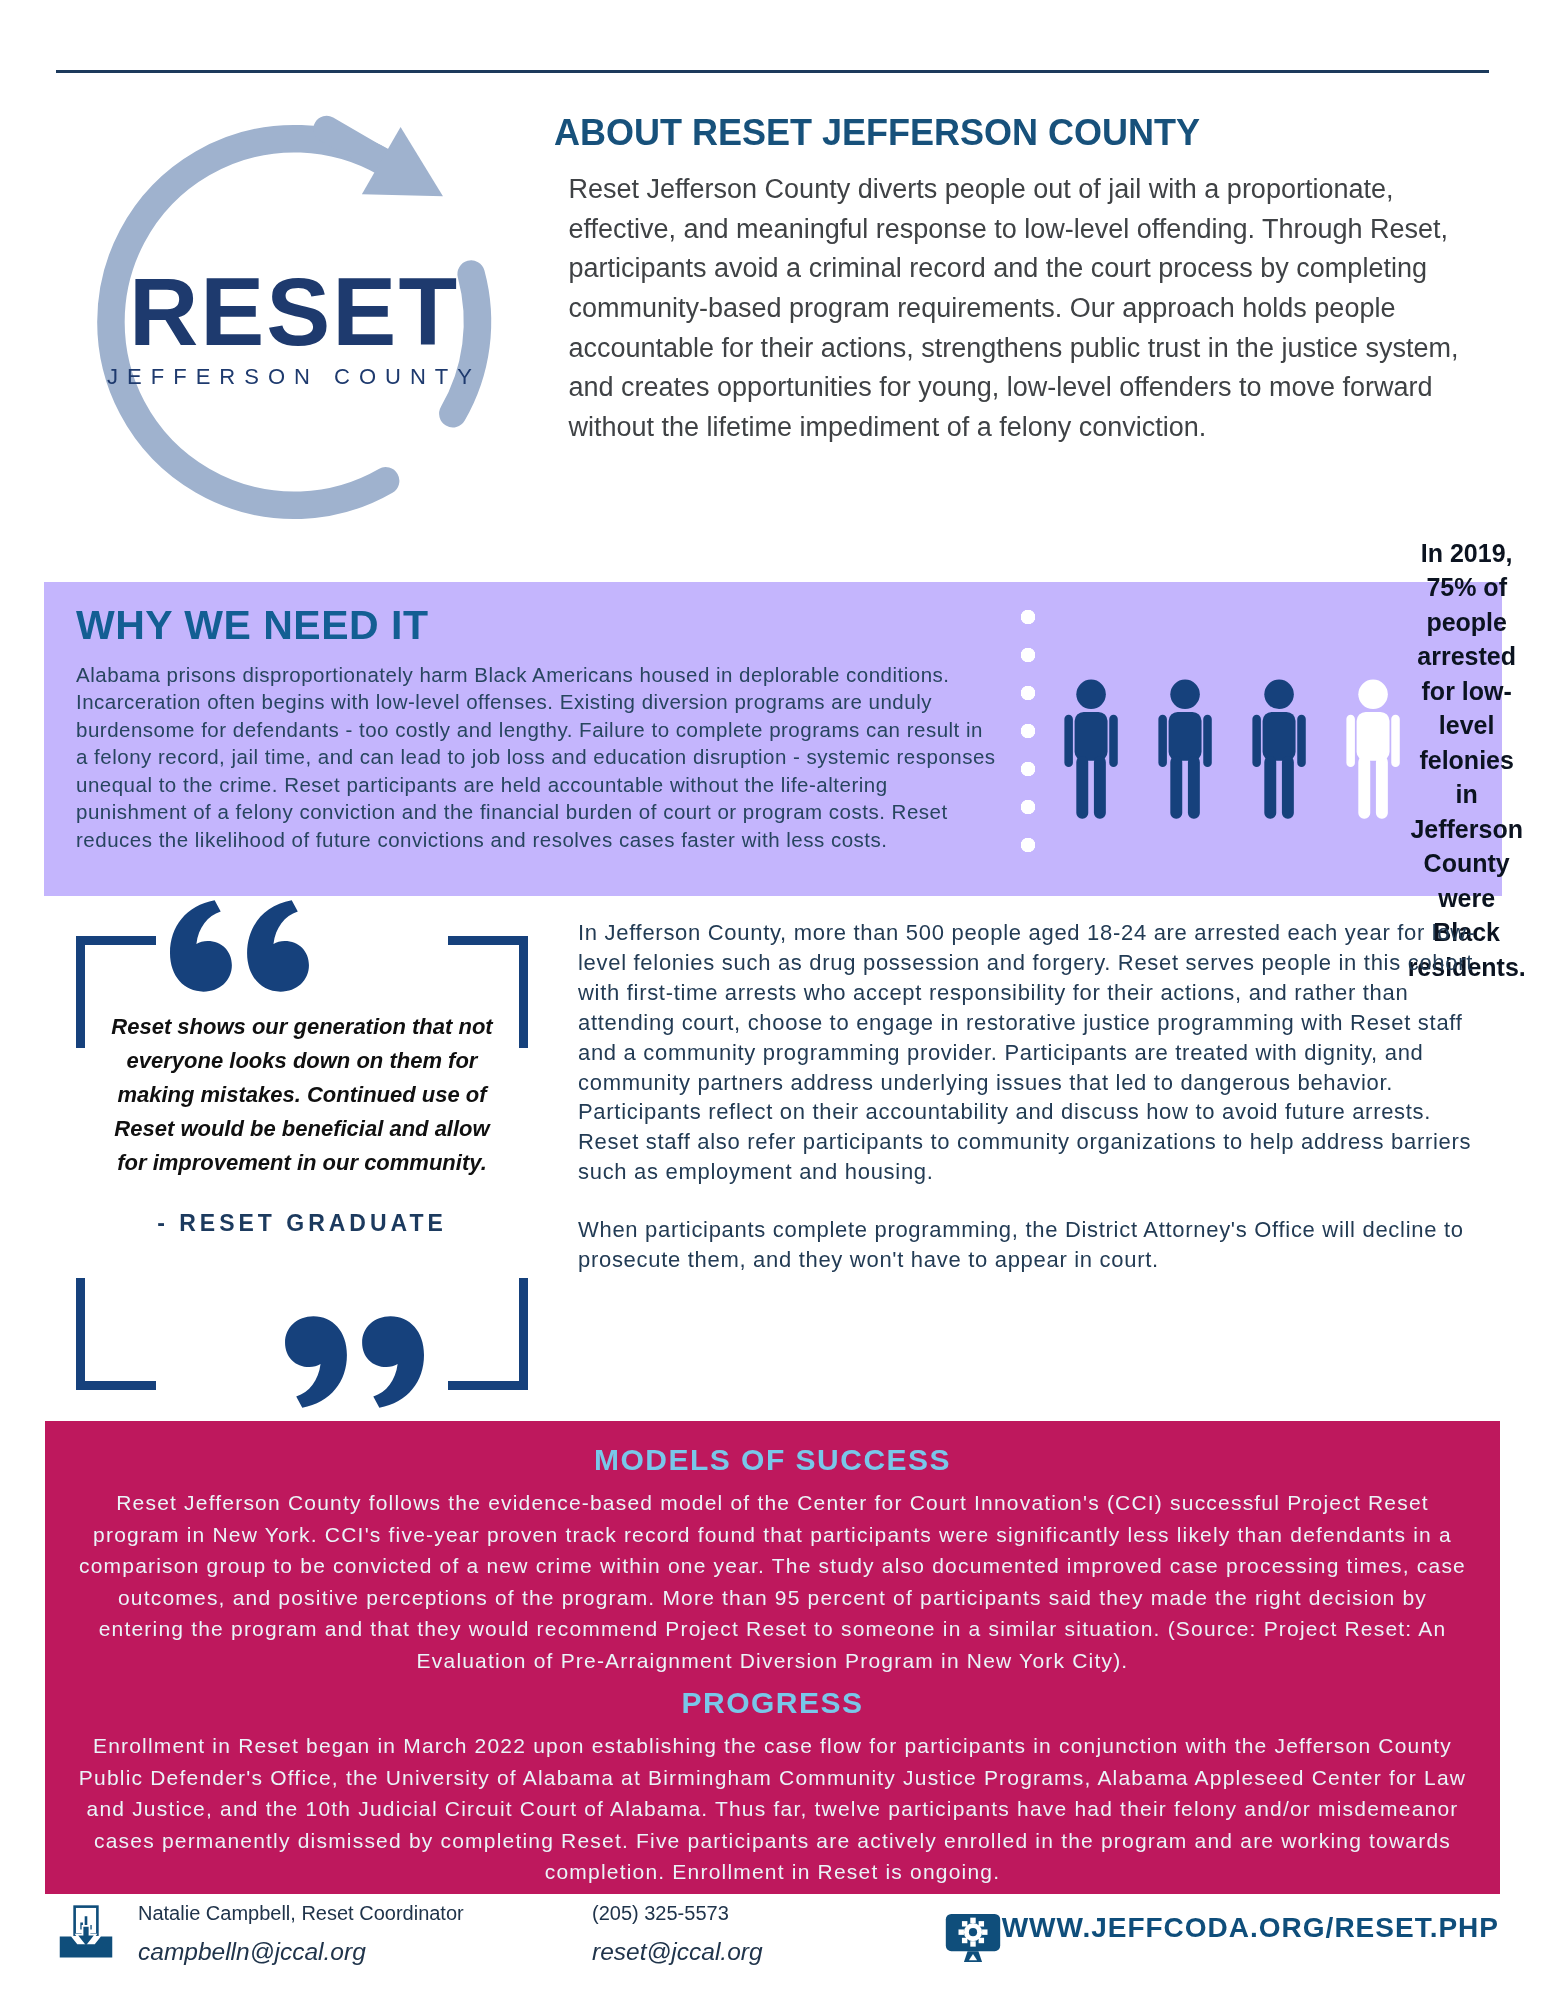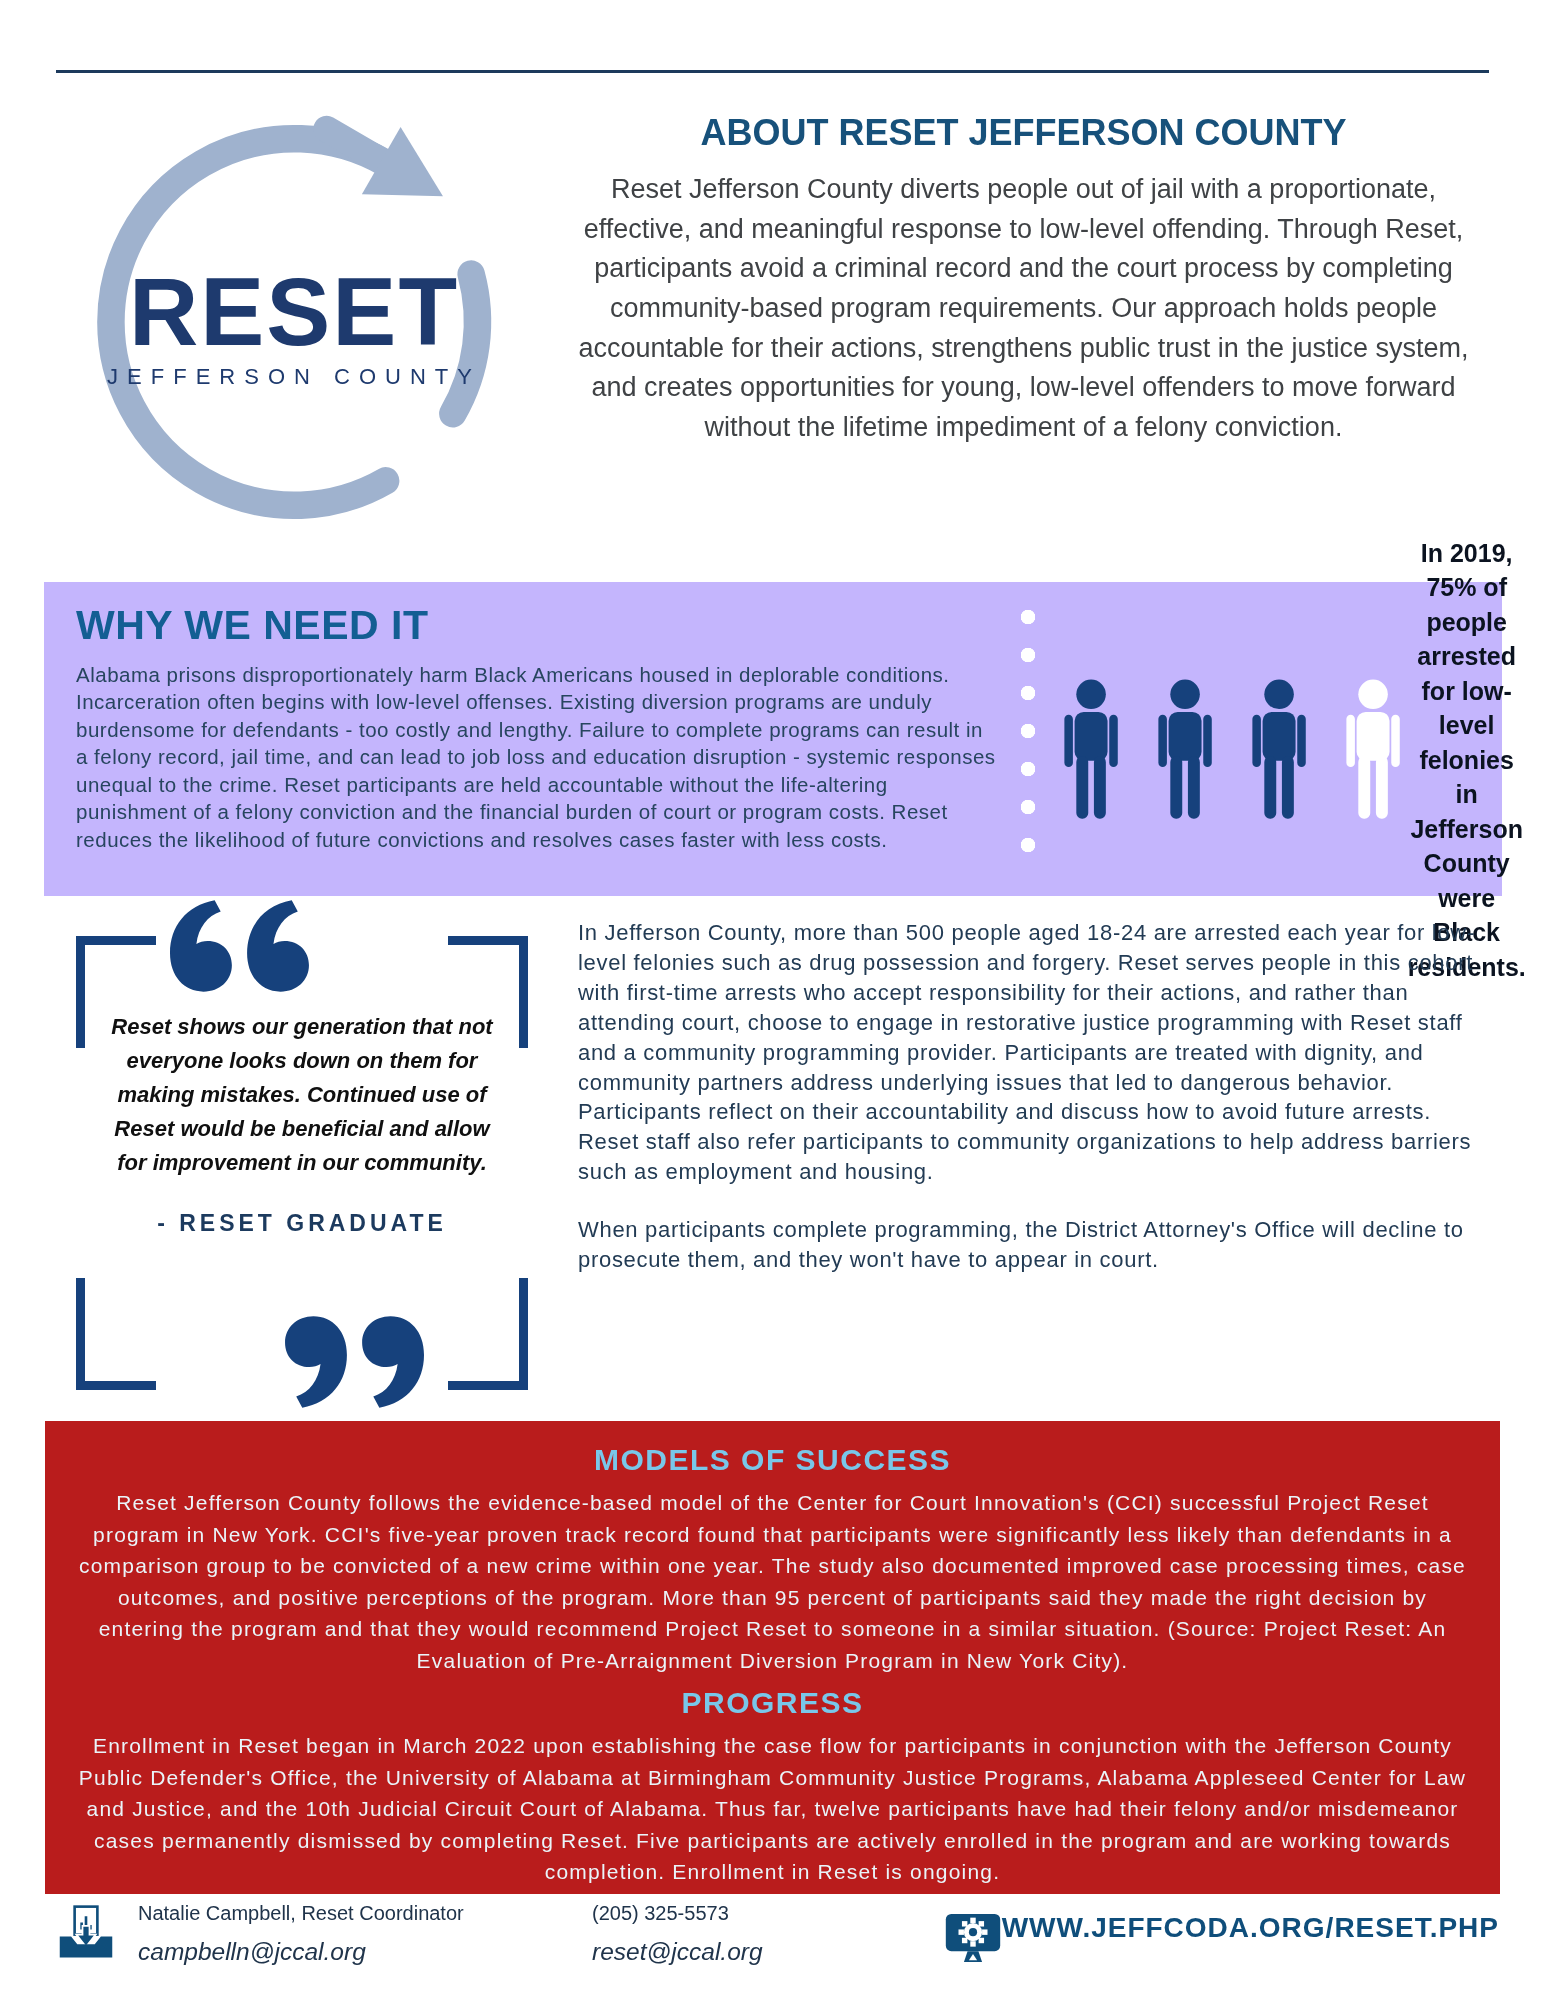--- a/index.html
+++ b/index.html
@@ -9,21 +9,21 @@
   
   .top-rule{position:absolute;top:70px;left:56px;right:56px;height:3px;background:#1C3A5C;}
 
   
   .header{position:absolute;top:96px;left:70px;right:52px;display:flex;gap:36px;}
   .logo{position:relative;width:448px;height:452px;flex:0 0 auto;}
   .logo-arrow{position:absolute;left:0;top:0;}
   .logo-text{position:absolute;left:0;right:0;top:168px;text-align:center;}
   .logo-name{font-size:96px;font-weight:800;color:#1E3A6E;letter-spacing:2px;line-height:1;}
   .logo-sub{margin-top:4px;font-size:22px;letter-spacing:9px;color:#1E3A6E;font-weight:500;}
-  .about{flex:1;padding-top:16px;text-align:center;}
+  .about{flex:1;padding-top:16px;text-align:left;}
   .about-heading{margin:0 0 16px;font-size:36px;font-weight:800;color:#17517B;}
   .about-body{margin:0 auto;max-width:910px;font-size:27px;line-height:1.47;color:#3F4245;}
 
   
   .why-band{position:absolute;top:582px;left:44px;width:1458px;height:314px;background:#c4b5fd;
             display:flex;box-sizing:border-box;padding:14px 26px 16px 32px;}
   .why-left{width:925px;flex:0 0 auto;}
   .why-heading{margin:6px 0 12px;font-size:41px;font-weight:800;color:#135E93;letter-spacing:.5px;}
   .why-body{margin:0;font-size:20.5px;line-height:1.34;letter-spacing:.5px;color:#27455F;}
   .dotted-divider{width:14px;flex:0 0 auto;margin:14px 22px 8px 20px;
@@ -48,21 +48,21 @@
   .quote-text{margin:0;font-family:Liberation Sans, sans-serif;font-style:italic;font-weight:700;
               font-size:22px;line-height:1.55;color:#101010;}
   .quote-attr{margin-top:30px;font-size:23px;font-weight:700;letter-spacing:4px;color:#1C3A5E;}
 
   
   .how{position:absolute;top:918px;left:578px;right:52px;}
   .how-heading{margin:0 0 16px;font-size:45px;font-weight:800;color:#135E93;letter-spacing:.5px;}
   .how p{margin:0 0 28px;font-size:22px;line-height:1.36;letter-spacing:.7px;color:#223B54;}
 
   
-  .dark-panel{position:absolute;top:1421px;left:45px;width:1455px;height:473px;background:#b91c1c;
+  .dark-panel{position:absolute;top:1421px;left:45px;width:1455px;height:473px;background:#be185d;
               box-sizing:border-box;padding:20px 32px;text-align:center;overflow:hidden;}
   .panel-heading{margin:2px 0 10px;font-size:30px;font-weight:800;color:#79C7E9;letter-spacing:1.5px;}
   .panel-body{margin:0 0 10px;font-size:21px;line-height:1.5;letter-spacing:1.2px;color:#EAF4F9;}
 
   
   .footer{position:absolute;top:1902px;left:58px;right:46px;height:96px;}
   .f-left{display:flex;gap:24px;}
   .mail-icon{width:56px;height:56px;margin-top:2px;flex:0 0 auto;}
   .f-col1{width:430px;}
   .f-name{font-size:20px;color:#20344B;}

